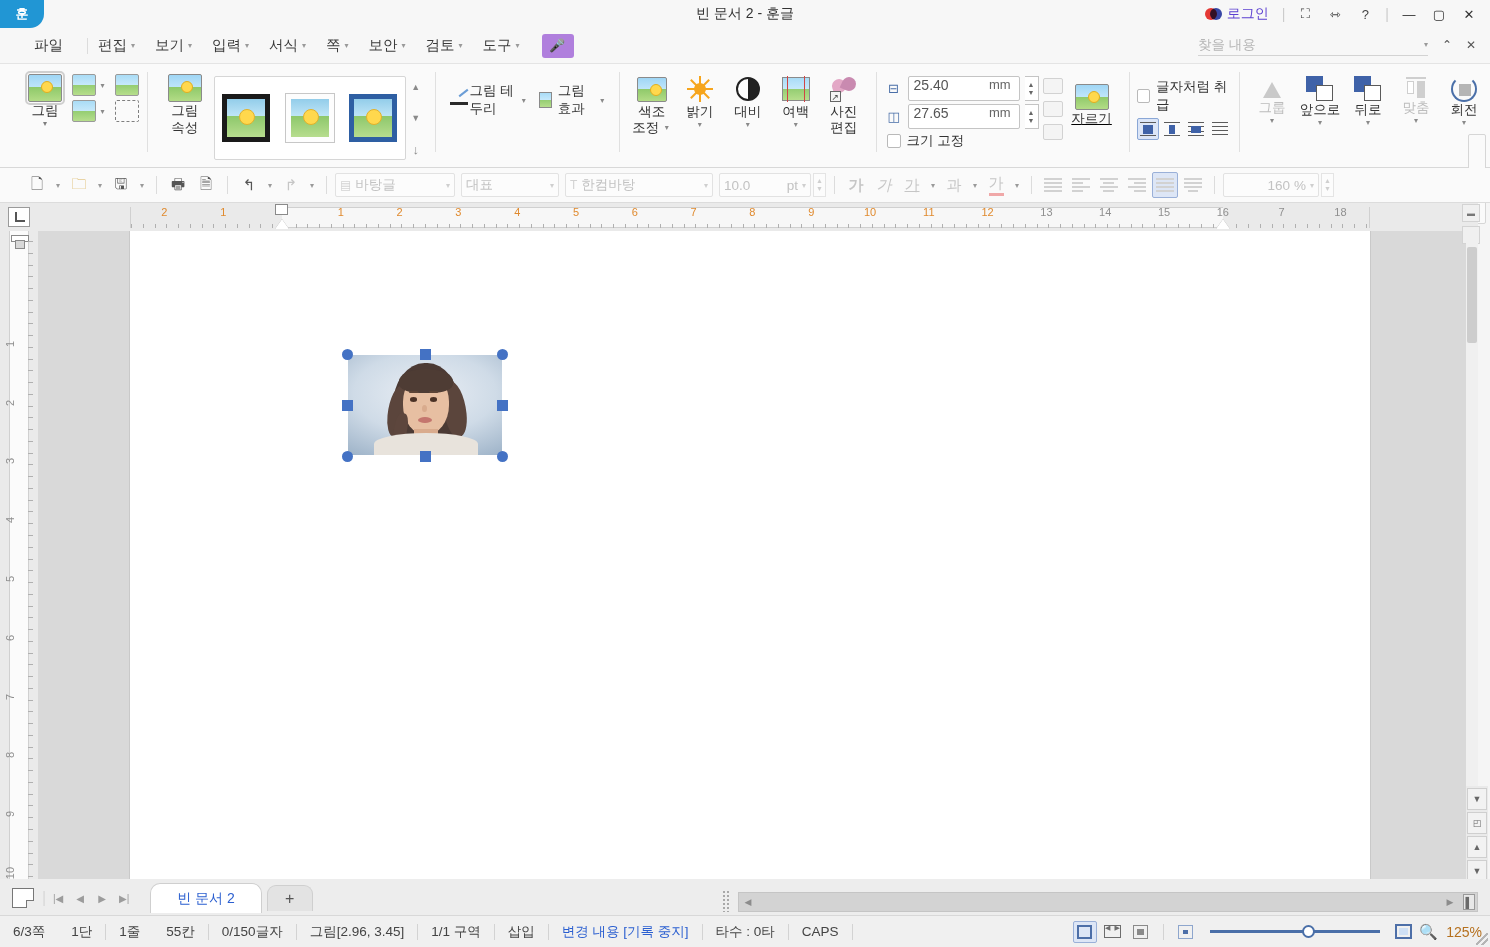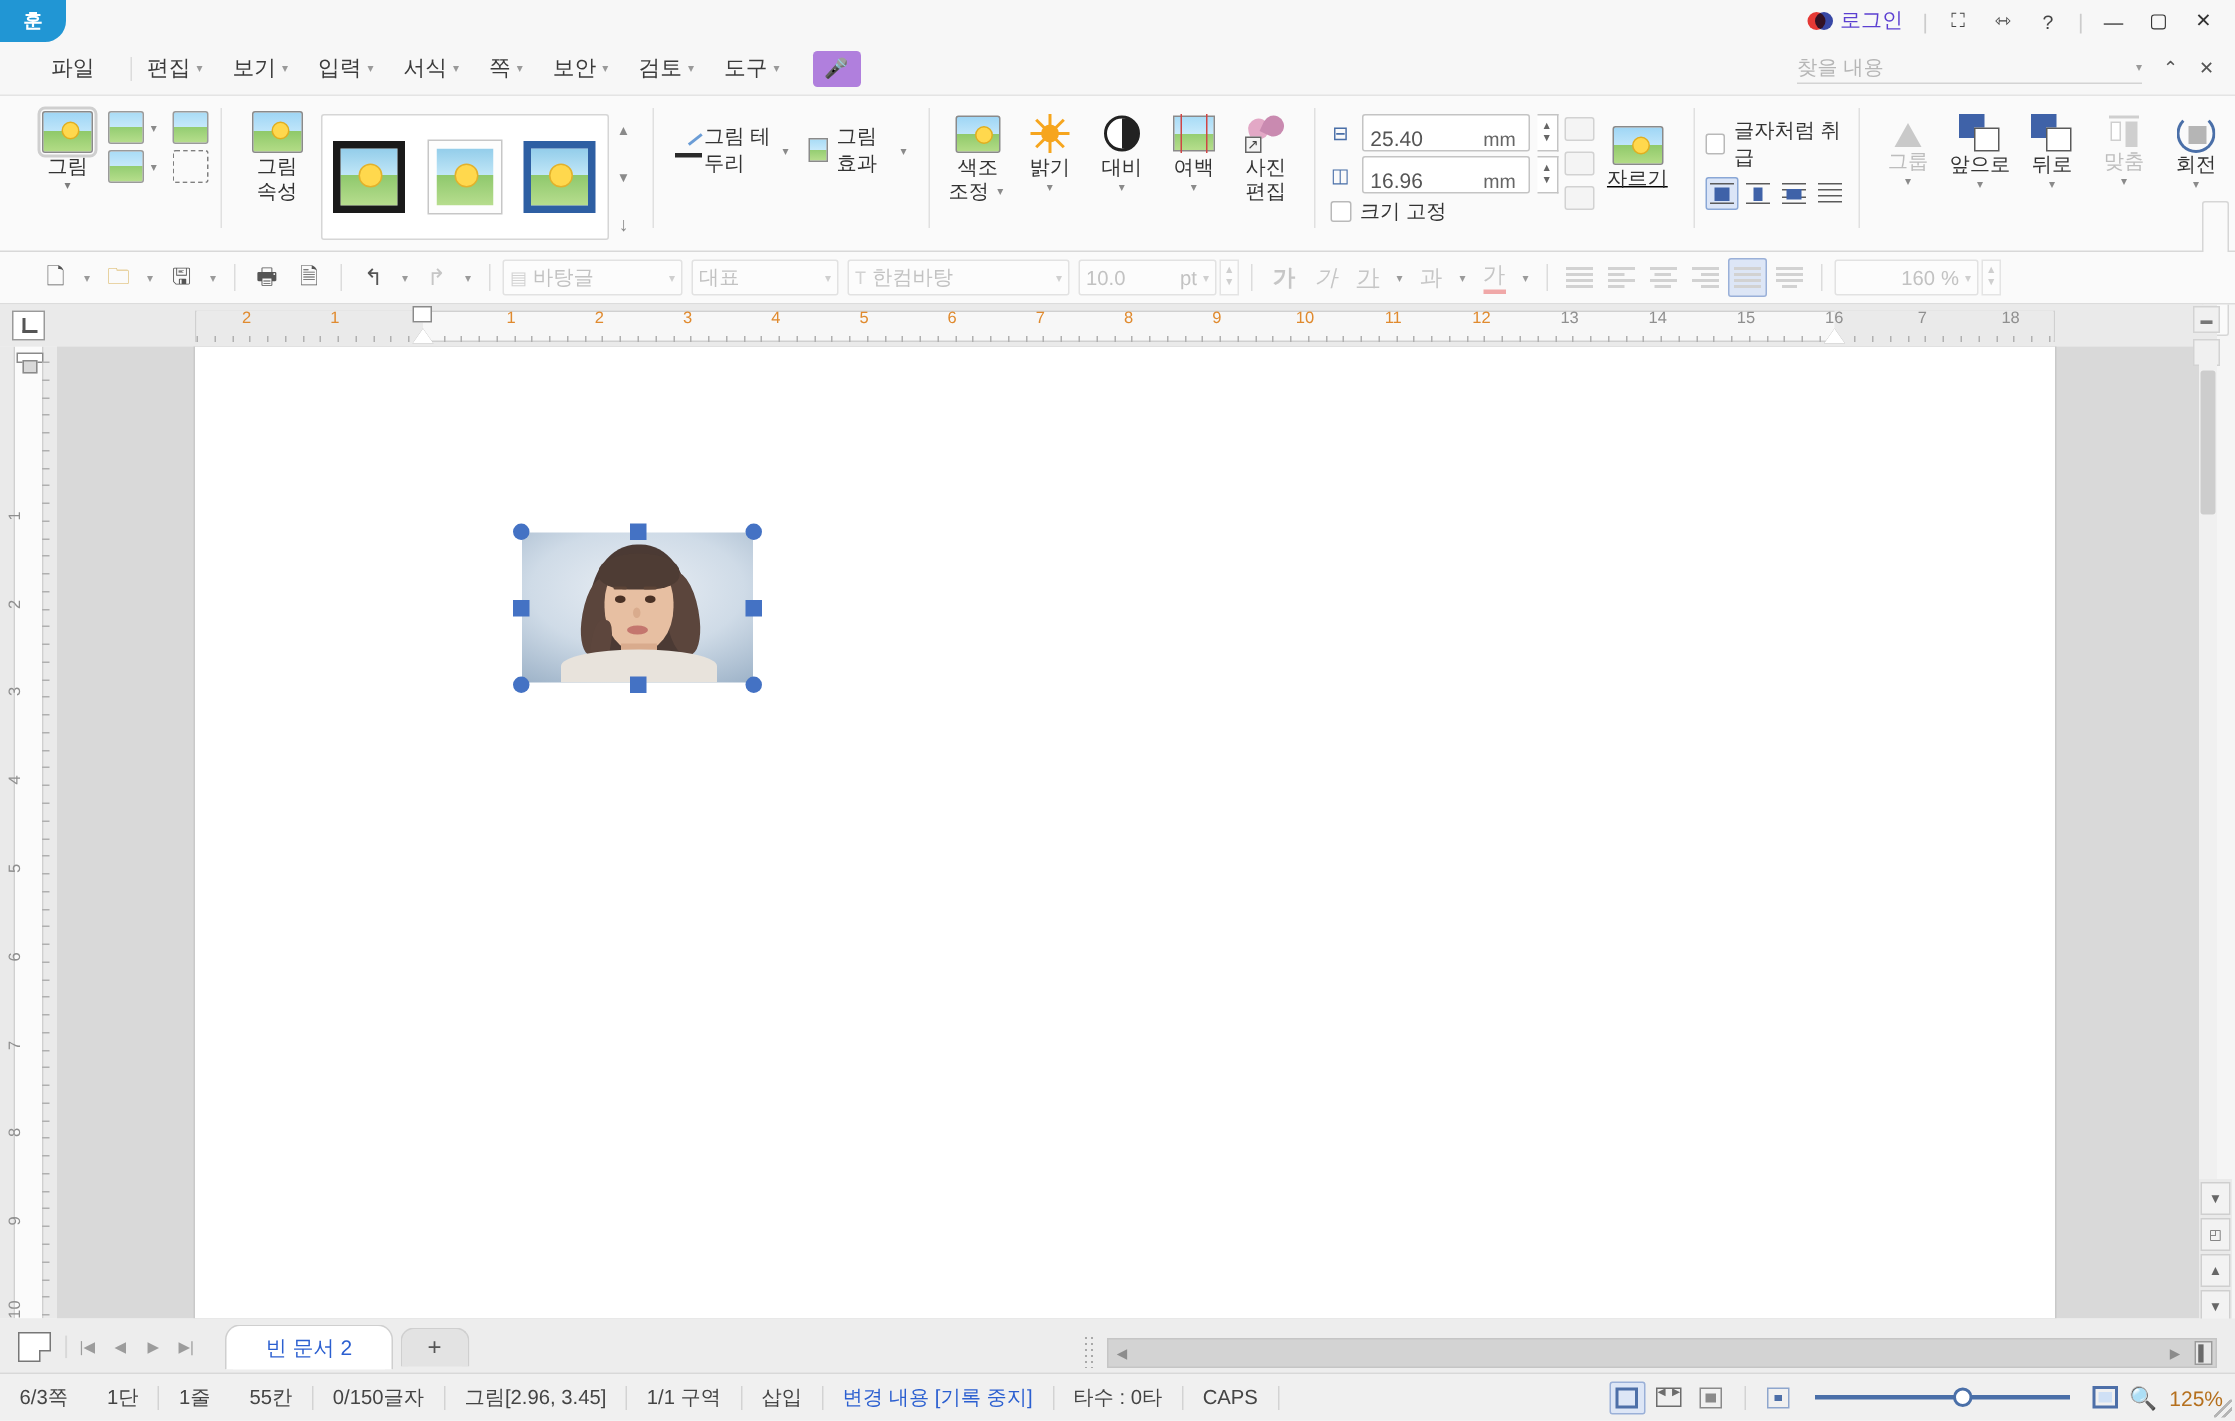--- a/index.html
+++ b/index.html
@@ -165,21 +165,21 @@
   .photoedit b{position:absolute;width:14px;height:14px;background:#e3a8c6;border-radius:50% 50% 50% 0;}
   .photoedit b.p1{left:2px;top:3px;transform:rotate(-20deg);}
   .photoedit b.p2{left:12px;top:1px;background:#c98ab0;transform:rotate(25deg);}
   .photoedit s{position:absolute;left:0;bottom:0;width:11px;height:11px;border:1px solid #666;background:#f4f4f4;text-decoration:none;font-size:9px;color:#444;display:flex;align-items:center;justify-content:center;}
 
   .size-col { display:flex; flex-direction:column; gap:3px; padding-top:8px; }
   .size-row { display:flex; align-items:center; gap:5px; }
   .size-gi { width:18px; height:18px; display:flex; align-items:center; justify-content:center; color:#4a6fa8; font-size:13px; }
   .spin-box {
     width: 112px; height: 25px; border: 1px solid #c4c4c4; background:#fff;
-    display:flex; align-items:flex-end; padding: 0 5px; border-radius:2px;
+    display:flex; align-items:flex-start; padding: 0 5px; border-radius:2px;
   }
   .spin-box .v { font-size: 14px; color: #555; flex: 1; }
   .spin-box .u { font-size: 13px; color: #666; padding-right: 3px; }
   .spin-arrows { width: 14px; height: 25px; border:1px solid #c4c4c4; border-left:0; background:#fff;
      display:flex; flex-direction:column; align-items:center; justify-content:center; }
   .spin-arrows span { font-size:7px; color:#666; line-height:8px; }
   .chk-row { display:flex; align-items:center; gap:6px; font-size:13.5px; color:#333; }
   .chk { width:14px; height:14px; border:1px solid #b9b9b9; background:#fff; border-radius:2px; }
 
   .ghost-col { display:flex; flex-direction:column; gap:7px; padding-top:10px; padding-left:4px;}
@@ -389,20 +389,21 @@
     background: linear-gradient(135deg, transparent 45%, #b5b5b5 45%, #b5b5b5 55%, transparent 55%),
                 linear-gradient(135deg, transparent 70%, #b5b5b5 70%, #b5b5b5 80%, transparent 80%); }
 </style>
 </head>
 <body>
 
 <div class="app">
 
   <div class="titlebar">
     <div class="hlogo">훈</div>
+    <div class="title-text">빈 문서 2 - 훈글</div>
     <div class="title-right">
       <div class="login-wrap">
         <div class="login-dot">
             <i class="a"></i>
             <i class="b"></i>
           </div>
         <span class="login-text">로그인</span>
       </div>
       <span class="tb-sep">|</span>
       <div class="tb-ico">⛶</div>
@@ -580,21 +581,21 @@
             <span class="u">mm</span>
           </div>
           <div class="spin-arrows">
               <span>▲</span>
               <span>▼</span>
             </div>
         </div>
         <div class="size-row">
           <div class="size-gi">◫</div>
           <div class="spin-box">
-            <span class="v">16.96</span>
+            <span class="v">27.65</span>
             <span class="u">mm</span>
           </div>
           <div class="spin-arrows">
               <span>▲</span>
               <span>▼</span>
             </div>
         </div>
         <div class="chk-row" style="padding-left:2px;">
           <span class="chk"></span>
           <span>크기 고정</span>

